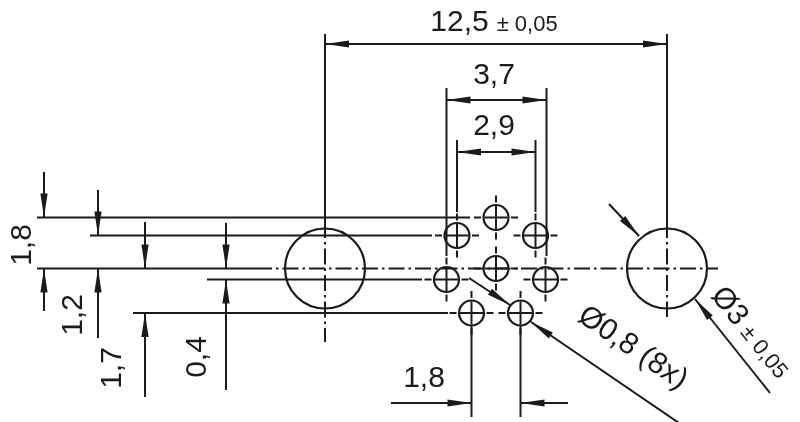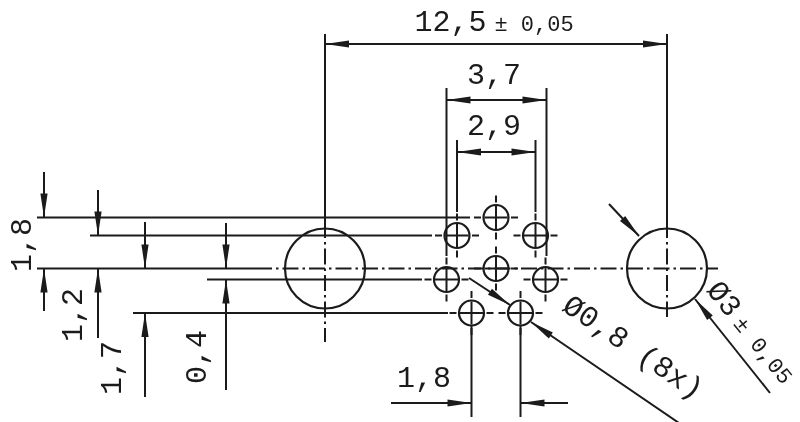--- a/index.html
+++ b/index.html
@@ -1,17 +1,17 @@
 <!DOCTYPE html>
 <html><head>
 <meta charset="utf-8">
 <style>
   html,body{margin:0;padding:0;background:#ffffff;}
   .stage{position:relative;width:800px;height:422px;background:#ffffff;overflow:hidden;
-         font-family:Liberation Mono, monospace;}
+         font-family:Liberation Sans, sans-serif;}
   svg{display:block;}
   .geo{stroke:#1b1b1b;stroke-width:2;fill:none;stroke-linecap:butt;}
   .thick{stroke-width:2.2;}
   .cl{stroke-dasharray:16 4 2.5 4;}
   .pincross{stroke-dasharray:7 3.5 23 3.5 7;}
   .dimtxt{fill:#1b1b1b;font-size:30px;}
   .toltxt{font-size:22px;}
 </style>
 </head>
 <body>

